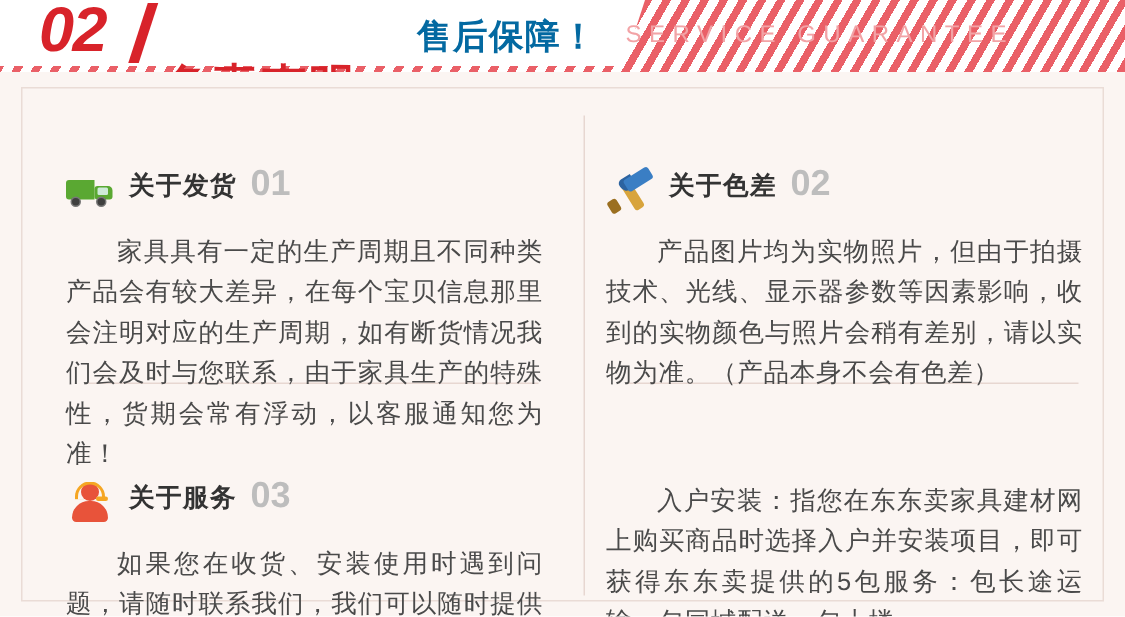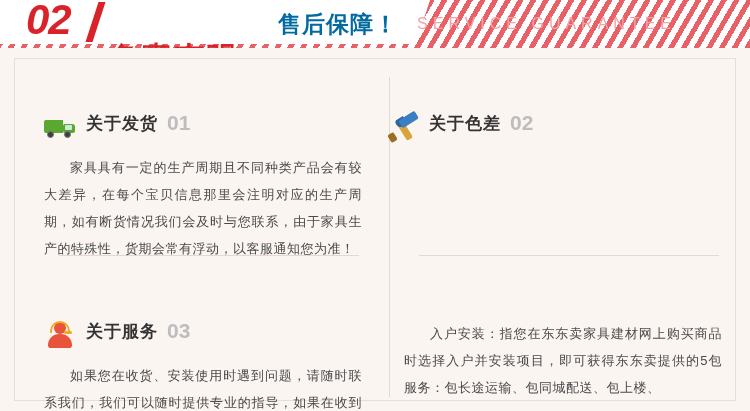--- a/index.html
+++ b/index.html
@@ -146,21 +146,21 @@
     width: 300px;
     height: 1px;
     background: #e7d7d1;
   }
 
   .cell {
     position: absolute;
     width: 330px;
   }
   .cell-tl { left: 44px;  top: 64px; }
-  .cell-tr { left: 387px; top: 64px; }
+  .cell-tr { left: 404px; top: 64px; }
   .cell-bl { left: 44px;  top: 272px; }
   .cell-br { left: 404px; top: 272px; }
 
   .cell-head {
     display: flex;
     align-items: flex-start;
     height: 36px;
     margin-bottom: 6px;
   }
   .cell-icon {
@@ -172,29 +172,29 @@
   }
   .cell-title {
     font-size: 17px;
     font-weight: bold;
     color: #333333;
     letter-spacing: 1px;
     margin-right: 9px;
     white-space: nowrap;
   }
   .cell-num {
-    font-size: 21px;
+    font-size: 24px;
     font-weight: bold;
     color: #bdbdbd;
     font-style: normal;
     letter-spacing: 0px;
     line-height: 21px;
   }
   .cell-body {
-    font-size: 13px;
+    font-size: 17px;
     line-height: 27px;
     color: #4a4a4a;
     text-indent: 2em;
     width: 318px;
     letter-spacing: 0.5px;
     text-align: justify;
   }
 
   
   
@@ -346,20 +346,21 @@
     <div class="cell-head">
       <div class="cell-icon">
         <div class="ic-ham-handle"></div>
         <div class="ic-ham-grip"></div>
         <div class="ic-ham-claw"></div>
         <div class="ic-ham-head"></div>
       </div>
       <div class="cell-title">关于色差</div>
       <div class="cell-num">02</div>
     </div>
+    <div class="cell-body">产品图片均为实物照片，但由于拍摄技术、光线、显示器参数等因素影响，收到的实物颜色与照片会稍有差别，请以实物为准。（产品本身不会有色差）</div>
   </div>
 
   <div class="cell cell-bl">
     <div class="cell-head">
       <div class="cell-icon">
         <div class="ic-svc-body"></div>
         <div class="ic-svc-head"></div>
         <div class="ic-svc-band"></div>
         <div class="ic-svc-mic"></div>
       </div>

